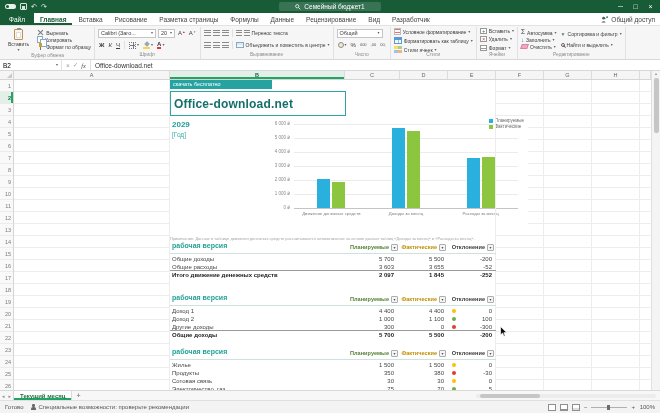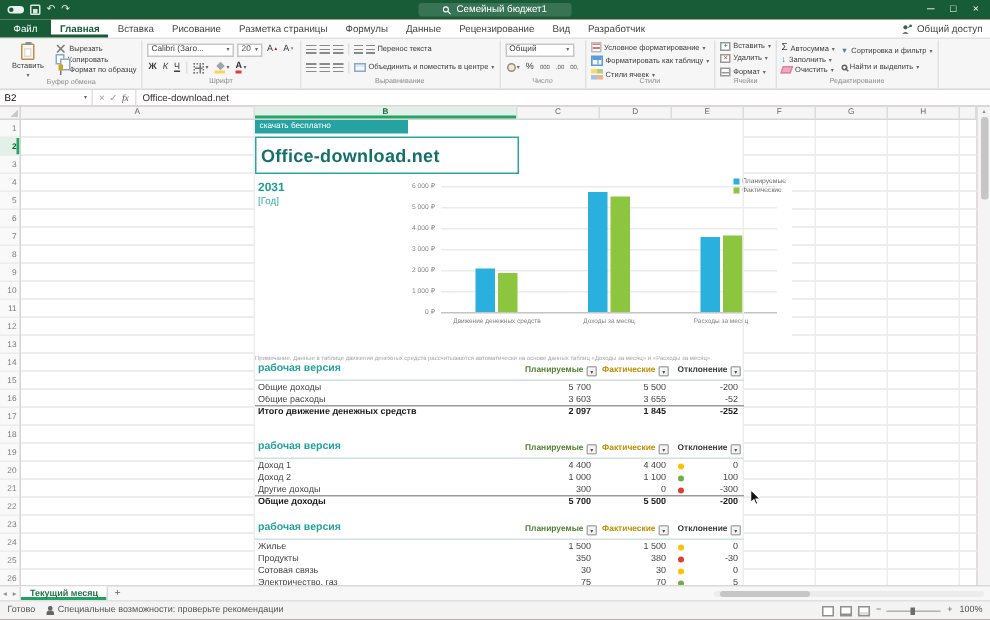--- a/index.html
+++ b/index.html
@@ -461,21 +461,21 @@
             <div class="row-n">24</div>
             <div class="row-n">25</div>
             <div class="row-n">26</div>
           </div>
         <div class="gridcontent">
           <div class="cover"></div>
           <div class="promo">скачать бесплатно</div>
           <div class="doc-title-box">
             <span>Office-download.net</span>
           </div>
-          <div class="year">2031</div>
+          <div class="year">2029</div>
           <div class="year-tag">[Год]</div>
           <div class="chart">
               <div class="ch-ylab" style="top: 89.4px;">0 ₽</div>
               <div class="ch-grid base" style="top: 92px; left: 30px; width: 224px;"></div>
               <div class="ch-ylab" style="top: 75.4px;">1 000 ₽</div>
               <div class="ch-grid" style="top: 78px; left: 30px; width: 224px;"></div>
               <div class="ch-ylab" style="top: 61.4px;">2 000 ₽</div>
               <div class="ch-grid" style="top: 64px; left: 30px; width: 224px;"></div>
               <div class="ch-ylab" style="top: 47.4px;">3 000 ₽</div>
               <div class="ch-grid" style="top: 50px; left: 30px; width: 224px;"></div>

